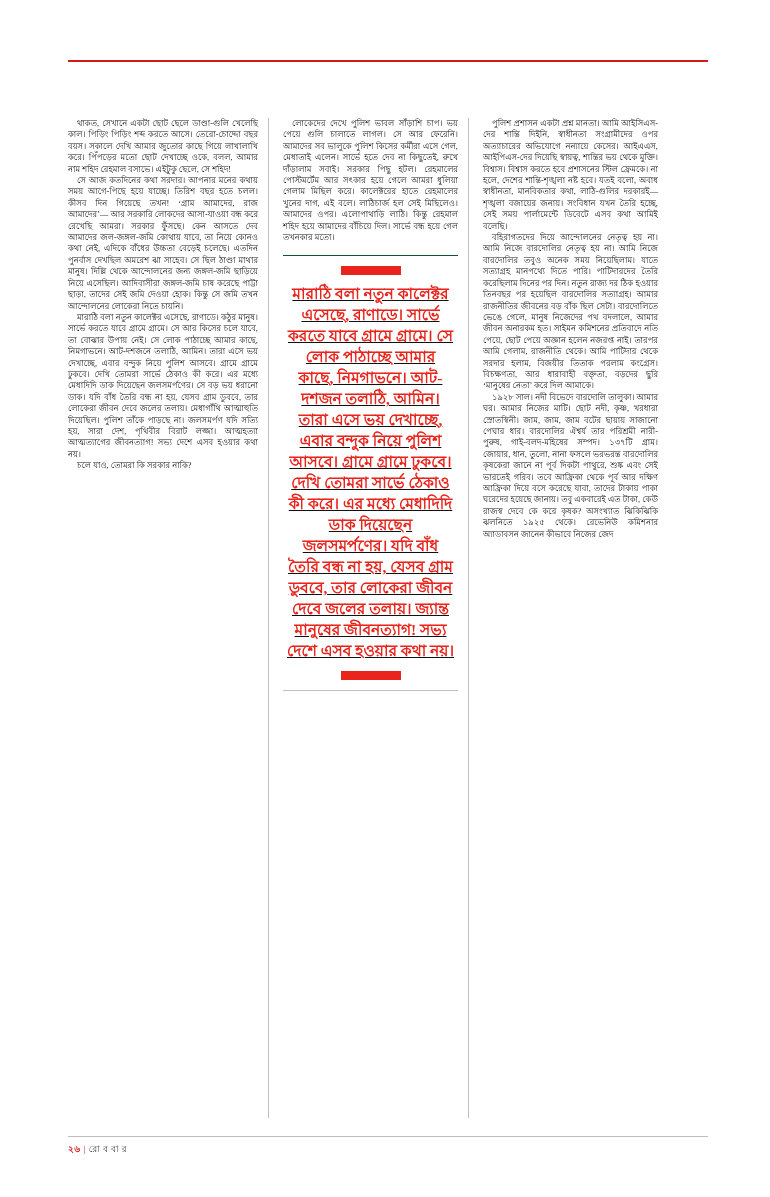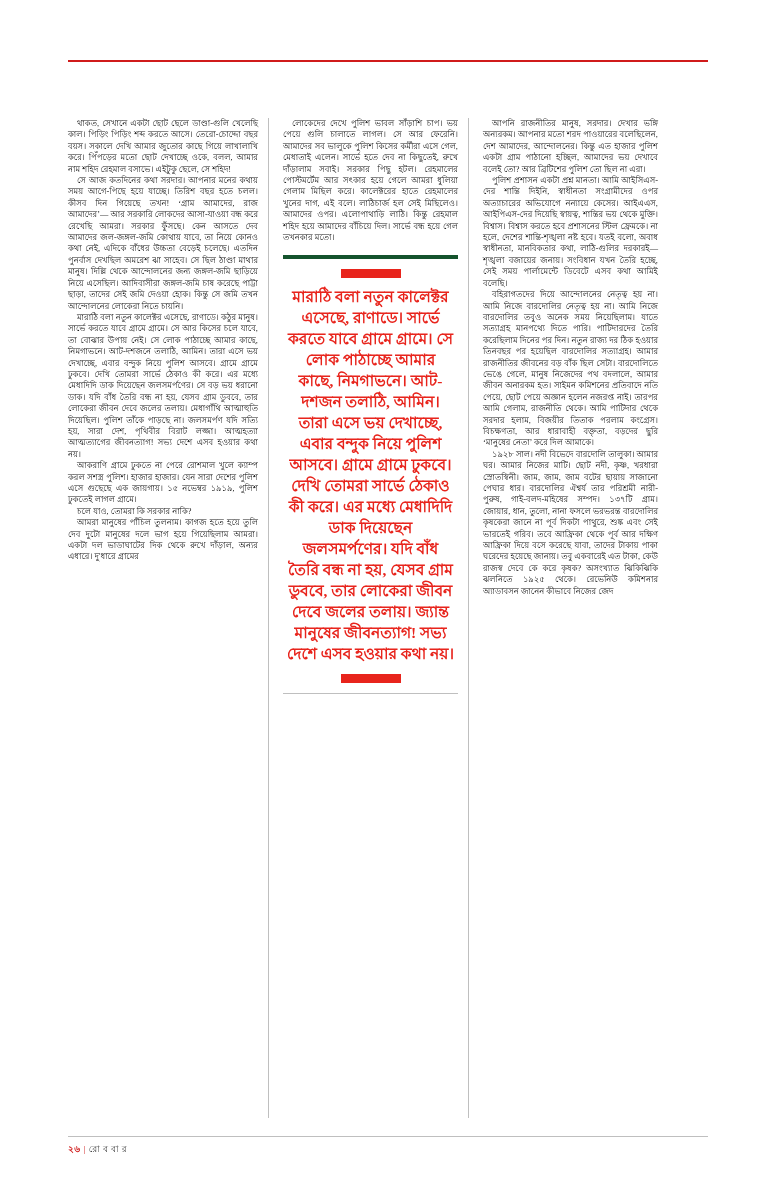--- a/index.html
+++ b/index.html
@@ -54,24 +54,25 @@
     line-height: 11.4px;
     text-align: justify;
     text-indent: 9px;
     font-family: "Liberation Serif", serif;
     letter-spacing: 0.05px;
   }
 
   
   .pullquote {
     margin-top: 12px;
-    border-top: 4px solid #14532d;
+    border-top: 1px solid #14532d;
     border-bottom: 1px solid #bfbfbf;
     padding: 10px 4px 10px 4px;
     position: relative;
+    text-decoration: underline;
   }
   .pq-bar {
     width: 60px;
     height: 9px;
     background: #e8241c;
     margin: 0 auto 8px auto;
   }
   .pq-bar.bottom { margin: 10px auto 0 auto; }
   .pq-text {
     color: #e8241c;
@@ -114,37 +115,34 @@
 <body>
 
 <div class="top-rule"></div>
 
 <div class="page">
 
   <div class="col">
     <p>থাকত, সেখানে একটা ছোট ছেলে ডাণ্ডা-গুলি খেলেছি কাল। পিড়িং পিড়িং শব্দ করতে আসে। তেরো-চোদ্দো বছর বয়স। সকালে দেখি আমার জুতোর কাছে গিয়ে লাখালাখি করে। পিঁপড়ের মতো ছোট দেখাচ্ছে ওকে, বলল, আমার নাম শহিদ রেহমাল বসাভে। এইটুকু ছেলে, সে শহিদ!</p>
     <p>সে আজ কতদিনের কথা সরদার। আপনার মনের কথায় সময় আগে-পিছে হয়ে যাচ্ছে। তিরিশ বছর হতে চলল। কীসব দিন গিয়েছে তখন! ‘গ্রাম আমাদের, রাজ আমাদের’— আর সরকারি লোকদের আসা-যাওয়া বন্ধ করে রেখেছি আমরা। সরকার ফুঁসছে। কেন আসতে দেব আমাদের জল-জঙ্গল-জমি কোথায় যাবে, তা নিয়ে কোনও কথা নেই, এদিকে বাঁধের উচ্চতা বেড়েই চলেছে। এতদিন পুনর্বাস দেখছিল অমরেশ ঝা সাহেব। সে ছিল ঠাণ্ডা মাথার মানুষ। দিল্লি থেকে আন্দোলনের জন্য জঙ্গল-জমি ছাড়িয়ে নিয়ে এসেছিল। আদিবাসীরা জঙ্গল-জমি চাষ করেছে পাট্টা ছাড়া, তাদের সেই জমি দেওয়া হোক। কিন্তু সে জমি তখন আন্দোলনের লোকেরা নিতে চায়নি।</p>
     <p>মারাঠি বলা নতুন কালেক্টর এসেছে, রাণাডে। কঠুর মানুষ। সার্ভে করতে যাবে গ্রামে গ্রামে। সে আর কিসের চলে যাবে, তা বোঝার উপায় নেই। সে লোক পাঠাচ্ছে আমার কাছে, নিমগাভনে। আট-দশজনে তলাঠি, আমিন। তারা এসে ভয় দেখাচ্ছে, এবার বন্দুক নিয়ে পুলিশ আসবে। গ্রামে গ্রামে ঢুকবে। দেখি তোমরা সার্ভে ঠেকাও কী করে। এর মধ্যে মেধাদিদি ডাক দিয়েছেন জলসমর্পণের। সে বড় ভয় ধরানো ডাক। যদি বাঁধ তৈরি বন্ধ না হয়, যেসব গ্রাম ডুববে, তার লোকেরা জীবন দেবে জলের তলায়। মেধাগাঁথি আত্মাহুতি দিয়েছিল। পুলিশ তাঁকে পাড়ছে না। জলসমর্পণ যদি সত্যি হয়, সারা দেশ, পৃথিবীর বিরাট লজ্জা। আত্মহত্যা আত্মত্যাগের জীবনত্যাগ! সভ্য দেশে এসব হওয়ার কথা নয়।</p>
-    <p>আকরাণি গ্রামে ঢুকতে না পেরে রোশমাল খুলে ক্যাম্প করল সশস্ত্র পুলিশ। হাজার হাজার। যেন সারা দেশের পুলিশ এসে গুছেছে এক জায়গায়। ১৫ নভেম্বর ১৯১৯, পুলিশ ঢুকতেই লাগল গ্রামে।</p>
     <p>চলে যাও, তোমরা কি সরকার নাকি?</p>
-    <p>আমরা মানুষের পাঁচিল তুলনাম। কাগজ হতে হয়ে তুলি দেব দুটো মানুষের দলে ভাগ হয়ে গিয়েছিলাম আমরা। একটা দল ভাডাঘাটের দিক থেকে রুখে দাঁড়াল, অন্যর এধারে। দু'ধারে গ্রামের</p>
   </div>
 
   <div class="col">
     <p>লোকেদের দেখে পুলিশ ভাবল সাঁড়াশি চাপ। ভয় পেয়ে গুলি চালাতে লাগল। সে আর ফেরেনি। আমাদের সব ভালুকে পুলিশ কিসের কর্মীরা এসে গেল, মেধাতাই এলেন। সার্ভে হতে দেব না কিছুতেই, রুখে দাঁড়ালাম সবাই। সরকার পিছু হটল। রেহমালের পোস্টমর্টেম আর সৎকার হয়ে গেলে আমরা ধুলিয়া গেলাম মিছিল করে। কালেক্টরের হাতে রেহমালের খুনের দাগ, এই বলে। লাঠিচার্জ হল সেই মিছিলেও। আমাদের ওপর। এলোপাথাড়ি লাঠি। কিন্তু রেহমাল শহিদ হয়ে আমাদের বাঁচিয়ে দিল। সার্ভে বন্ধ হয়ে গেল তখনকার মতো।</p>
 
     <div class="pullquote">
       <div class="pq-bar"></div>
       <div class="pq-text">মারাঠি বলা নতুন কালেক্টর এসেছে, রাণাডে। সার্ভে করতে যাবে গ্রামে গ্রামে। সে লোক পাঠাচ্ছে আমার কাছে, নিমগাভনে। আট-দশজন তলাঠি, আমিন। তারা এসে ভয় দেখাচ্ছে, এবার বন্দুক নিয়ে পুলিশ আসবে। গ্রামে গ্রামে ঢুকবে। দেখি তোমরা সার্ভে ঠেকাও কী করে। এর মধ্যে মেধাদিদি ডাক দিয়েছেন জলসমর্পণের। যদি বাঁধ তৈরি বন্ধ না হয়, যেসব গ্রাম ডুববে, তার লোকেরা জীবন দেবে জলের তলায়। জ্যান্ত মানুষের জীবনত্যাগ! সভ্য দেশে এসব হওয়ার কথা নয়।</div>
       <div class="pq-bar bottom"></div>
     </div>
   </div>
 
   <div class="col">
-    <p>আপনি রাজনীতির মানুষ, সরদার। দেখার ভঙ্গি অন্যরকম। আপনার মতো শরদ পাওয়ারের বলেছিলেন, দেশ আমাদের, আন্দোলনের। কিন্তু এত হাজার পুলিশ একটা গ্রাম পাঠানো হচ্ছিল, আমাদের ভয় দেখাবে বলেই তো? আর ব্রিটিশের পুলিশ তো ছিল না এরা।</p>
     <p>পুলিশ প্রশাসন একটা প্রশ্ন মানতা। আমি আইসিএস-দের শান্তি দিইনি, স্বাধীনতা সংগ্রামীদের ওপর অত্যাচারের অভিযোগে নন্যায়ে কেসের। আইএএস, আইপিএস-দের দিয়েছি স্বায়ত্ব, শান্তির ভয় থেকে মুক্তি। বিশ্বাস। বিশ্বাস করতে হবে প্রশাসনের স্টিল ফ্রেমকে। না হলে, দেশের শান্তি-শৃঙ্খলা নষ্ট হবে। যতই বলো, অবাধ স্বাধীনতা, মানবিকতার কথা, লাঠি-গুলির দরকারই—শৃঙ্খলা বজায়ের জনায়। সংবিধান যখন তৈরি হচ্ছে, সেই সময় পার্লামেন্টে ডিবেটে এসব কথা আমিই বলেছি।</p>
     <p>বহিরাগতদের দিয়ে আন্দোলনের নেতৃত্ব হয় না। আমি নিজে বারদোলির নেতৃত্ব হয় না। আমি নিজে বারদোলির তবুও অনেক সময় নিয়েছিলাম। যাতে সত্যাগ্রহ মানপথ্যে দিতে পারি। পাটিদারদের তৈরি করেছিলাম দিনের পর দিন। নতুন রাজ্য দর ঠিক হওয়ার তিনবছর পর হয়েছিল বারদোলির সত্যাগ্রহ। আমার রাজনীতির জীবনের বড় বাঁক ছিল সেটা। বারদোলিতে ভেঙে গেলে, মানুষ নিজেদের পথ বদলালে, আমার জীবন অনারকম হত। সাইমন কমিশনের প্রতিবাদে নতি পেয়ে, ছোট পেয়ে অজ্ঞান হলেন নজরপ্ত নাই। তারপর আমি গেলাম, রাজনীতি থেকে। আমি পাটিদার থেকে সরদার হলাম, বিজয়ীর তিতাক পরলাম কংগ্রেস। বিচক্ষণতা, আর ধারাবাহী বক্তৃতা, বড়দের ছুরি ‘মানুষের নেতা’ করে দিল আমাকে।</p>
     <p>১৯২৮ সাল। নদী বিভেদে বারদোলি তালুকা। আমার ঘর। আমার নিজের মাটি। ছোট নদী, কৃষ্ণ, খরধারা স্রোতস্বিনী। জাম, জাম, জাম বটের ছায়ায় সাজানো পেঘার ধার। বারদোলির ঐশ্বর্য তার পরিশ্রমী নারী-পুরুষ, গাই-বলদ-মহিষের সম্পদ। ১৩৭টি গ্রাম। জোয়ার, ধান, তুলো, নানা ফসলে ভরভরন্ত বারদোলির কৃষকেরা জানে না পূর্ব দিকটা পাথুরে, শুষ্ক এবং সেই ভারতেই গরিব। তবে আফ্রিকা থেকে পূর্ব আর দক্ষিণ আফ্রিকা দিয়ে বসে করেছে যাবা, তাদের টাকায় পাকা ঘরেদের হয়েছে জানায়। তবু একবারেই এত টাকা, কেউ রাজস্ব দেবে কে করে কৃষক? অসংখ্যাত ঝিকিঝিকি ঝলনিতে ১৯২৫ থেকে। রেভেনিউ কমিশনার অ্যাডাবসন জানেন কীভাবে নিজের জেদ</p>
   </div>
 
 </div>
 
 <div class="footer">
   <div class="footer-rule"></div>
   <div class="folio">

